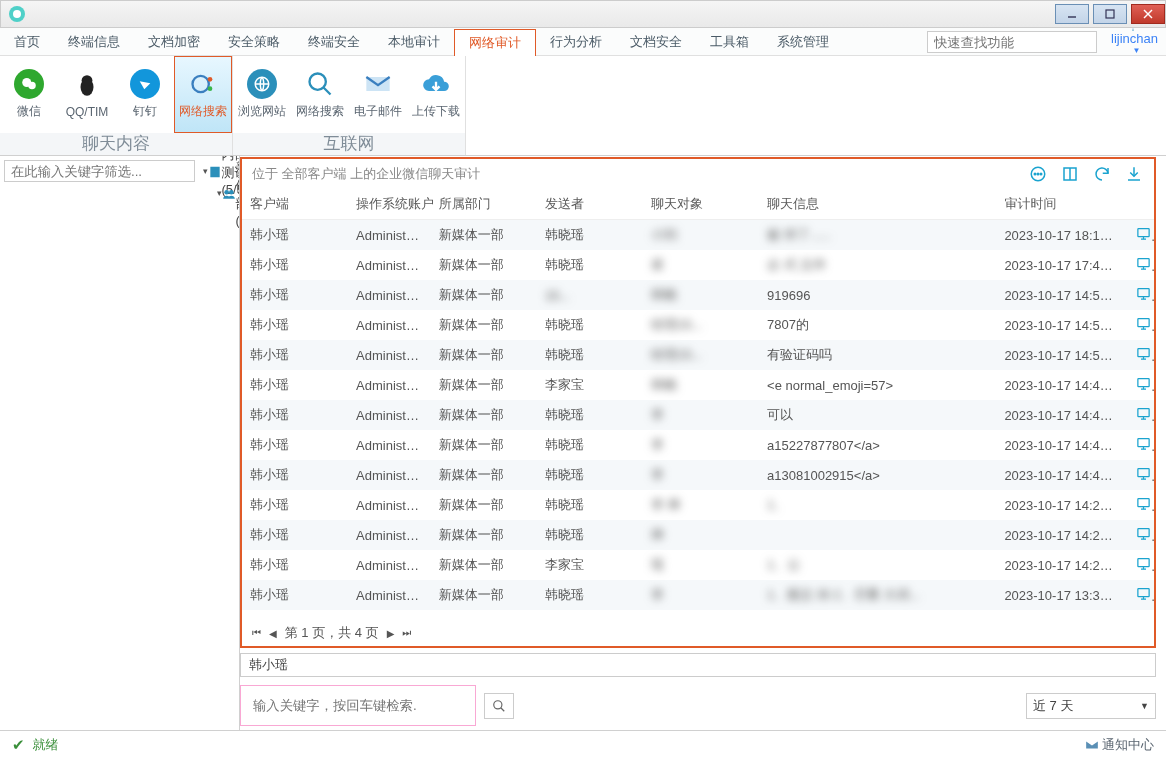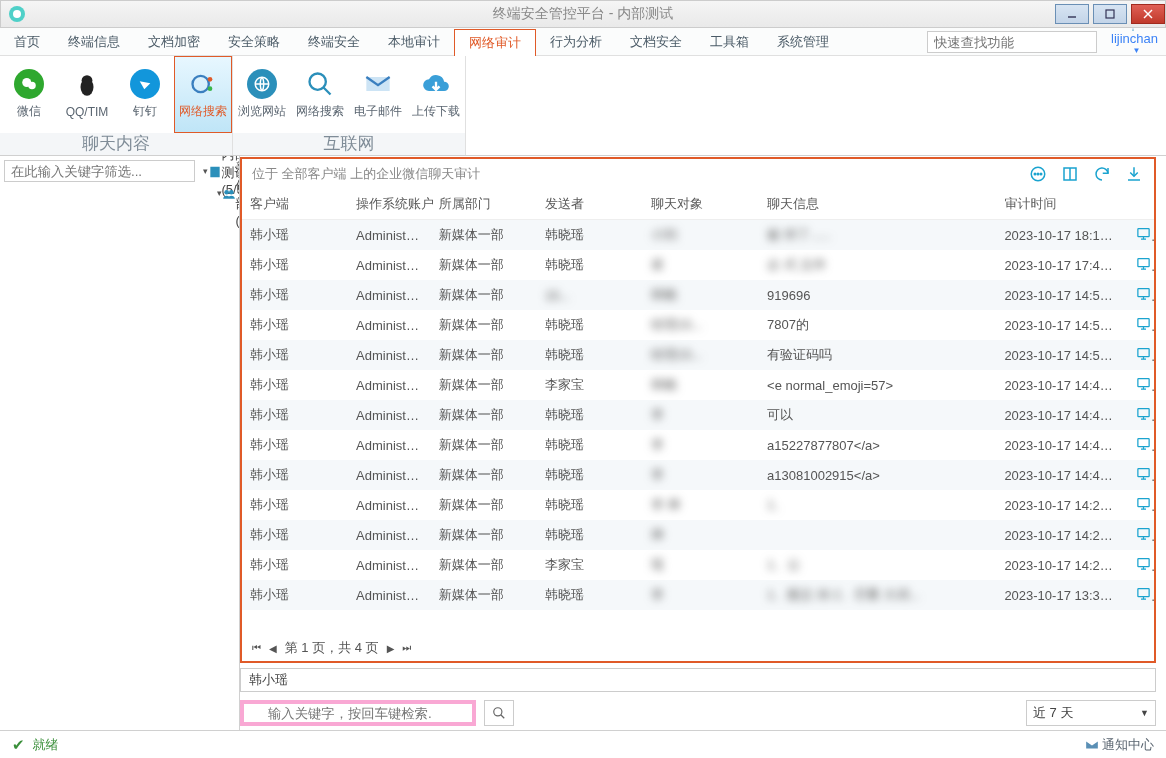--- a/index.html
+++ b/index.html
@@ -60,40 +60,39 @@
 .table td.blur span { filter:blur(4px); }
 .table .rowicon { width:24px; text-align:center; }
 .table .rowicon svg { width:15px; height:15px; stroke:#1aa3cf; fill:none; stroke-width:2; }
 
 .pager { height:26px; display:flex; align-items:center; padding:0 10px; gap:8px; color:#555; }
 .pager .pbtn { cursor:pointer; font-size:10px; color:#555; }
 
 .selected-name { margin:4px 10px 4px 0; border:1px solid #ccc; height:24px; padding:2px 8px; }
 
 .bottombar { display:flex; gap:8px; align-items:center; margin:4px 10px 4px 0; }
-.bottombar .kw { flex:0 0 236px; border:4px solid #f9a8d4; height:26px; padding:0 24px; color:#999; }
+.bottombar .kw { flex:0 0 236px; border:1px solid #f9a8d4; height:41px; padding:0 12px; color:#999; }
 .bottombar .sbtn { width:30px; height:26px; border:1px solid #ccc; background:#fff; display:flex; align-items:center; justify-content:center; cursor:pointer; }
 .bottombar .range { margin-left:auto; width:130px; height:26px; border:1px solid #ccc; padding:0 6px; display:flex; align-items:center; justify-content:space-between; cursor:pointer; }
 
 .statusbar { height:28px; border-top:1px solid #d0d0d0; background:#fff; display:flex; align-items:center; padding:0 12px; color:#3a8f3a; }
 .statusbar .chk { color:#3a8f3a; font-size:15px; margin-right:8px; }
 .statusbar .notice { margin-left:auto; color:#5a6570; }
 .statusbar .notice svg { width:14px; height:14px; fill:#5a8fb5; vertical-align:middle; margin-right:3px; }
 
 
 .i-wechat{ background:#2fa82f;}
 .i-dd{background:#1296db;}
 .i-globe{background:#2b8fba;}
 </style>
 </head>
 <body>
 
 <div class="titlebar">
   <div class="logo"></div>
-  <div class="title">终端安全管控平台 - 内部测试</div>
   <div class="winbtns">
     <div class="winbtn">
         <svg viewBox="0 0 10 10">
           <line x1="1" y1="8" x2="9" y2="8" stroke="#335" stroke-width="1.4"></line>
         </svg>
       </div>
     <div class="winbtn">
         <svg viewBox="0 0 10 10">
           <rect x="1" y="1" width="8" height="8" fill="none" stroke="#335" stroke-width="1.2"></rect>
         </svg>

